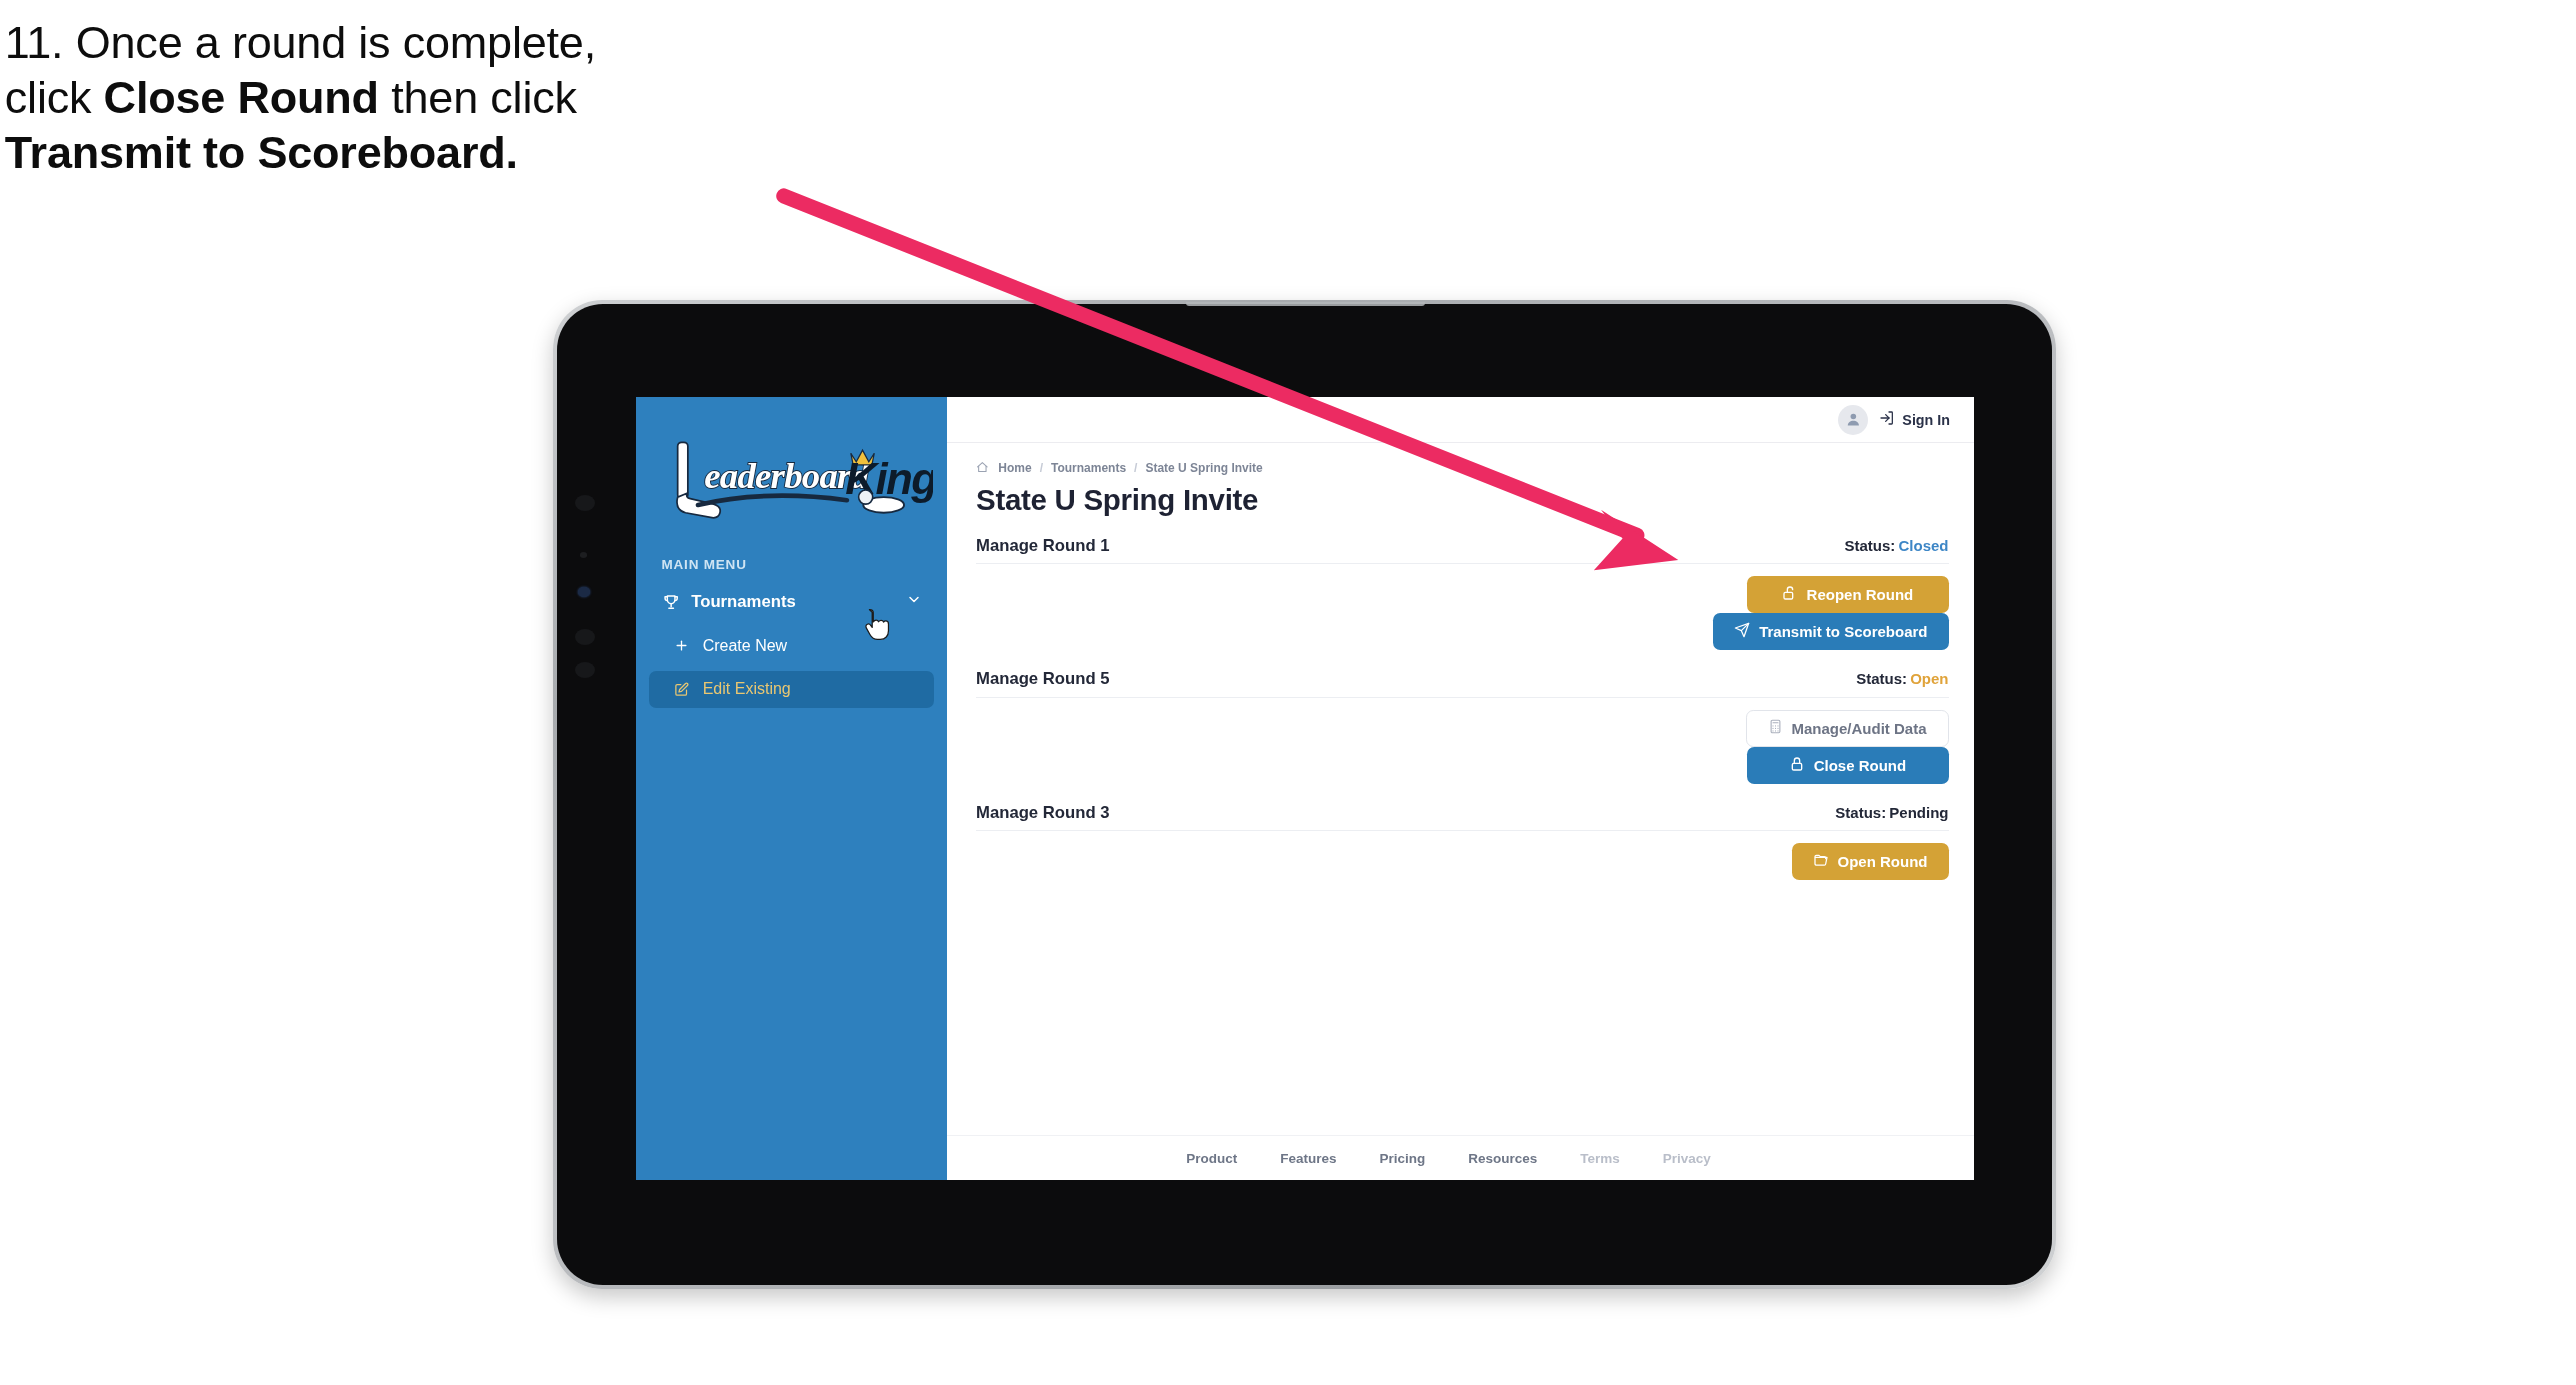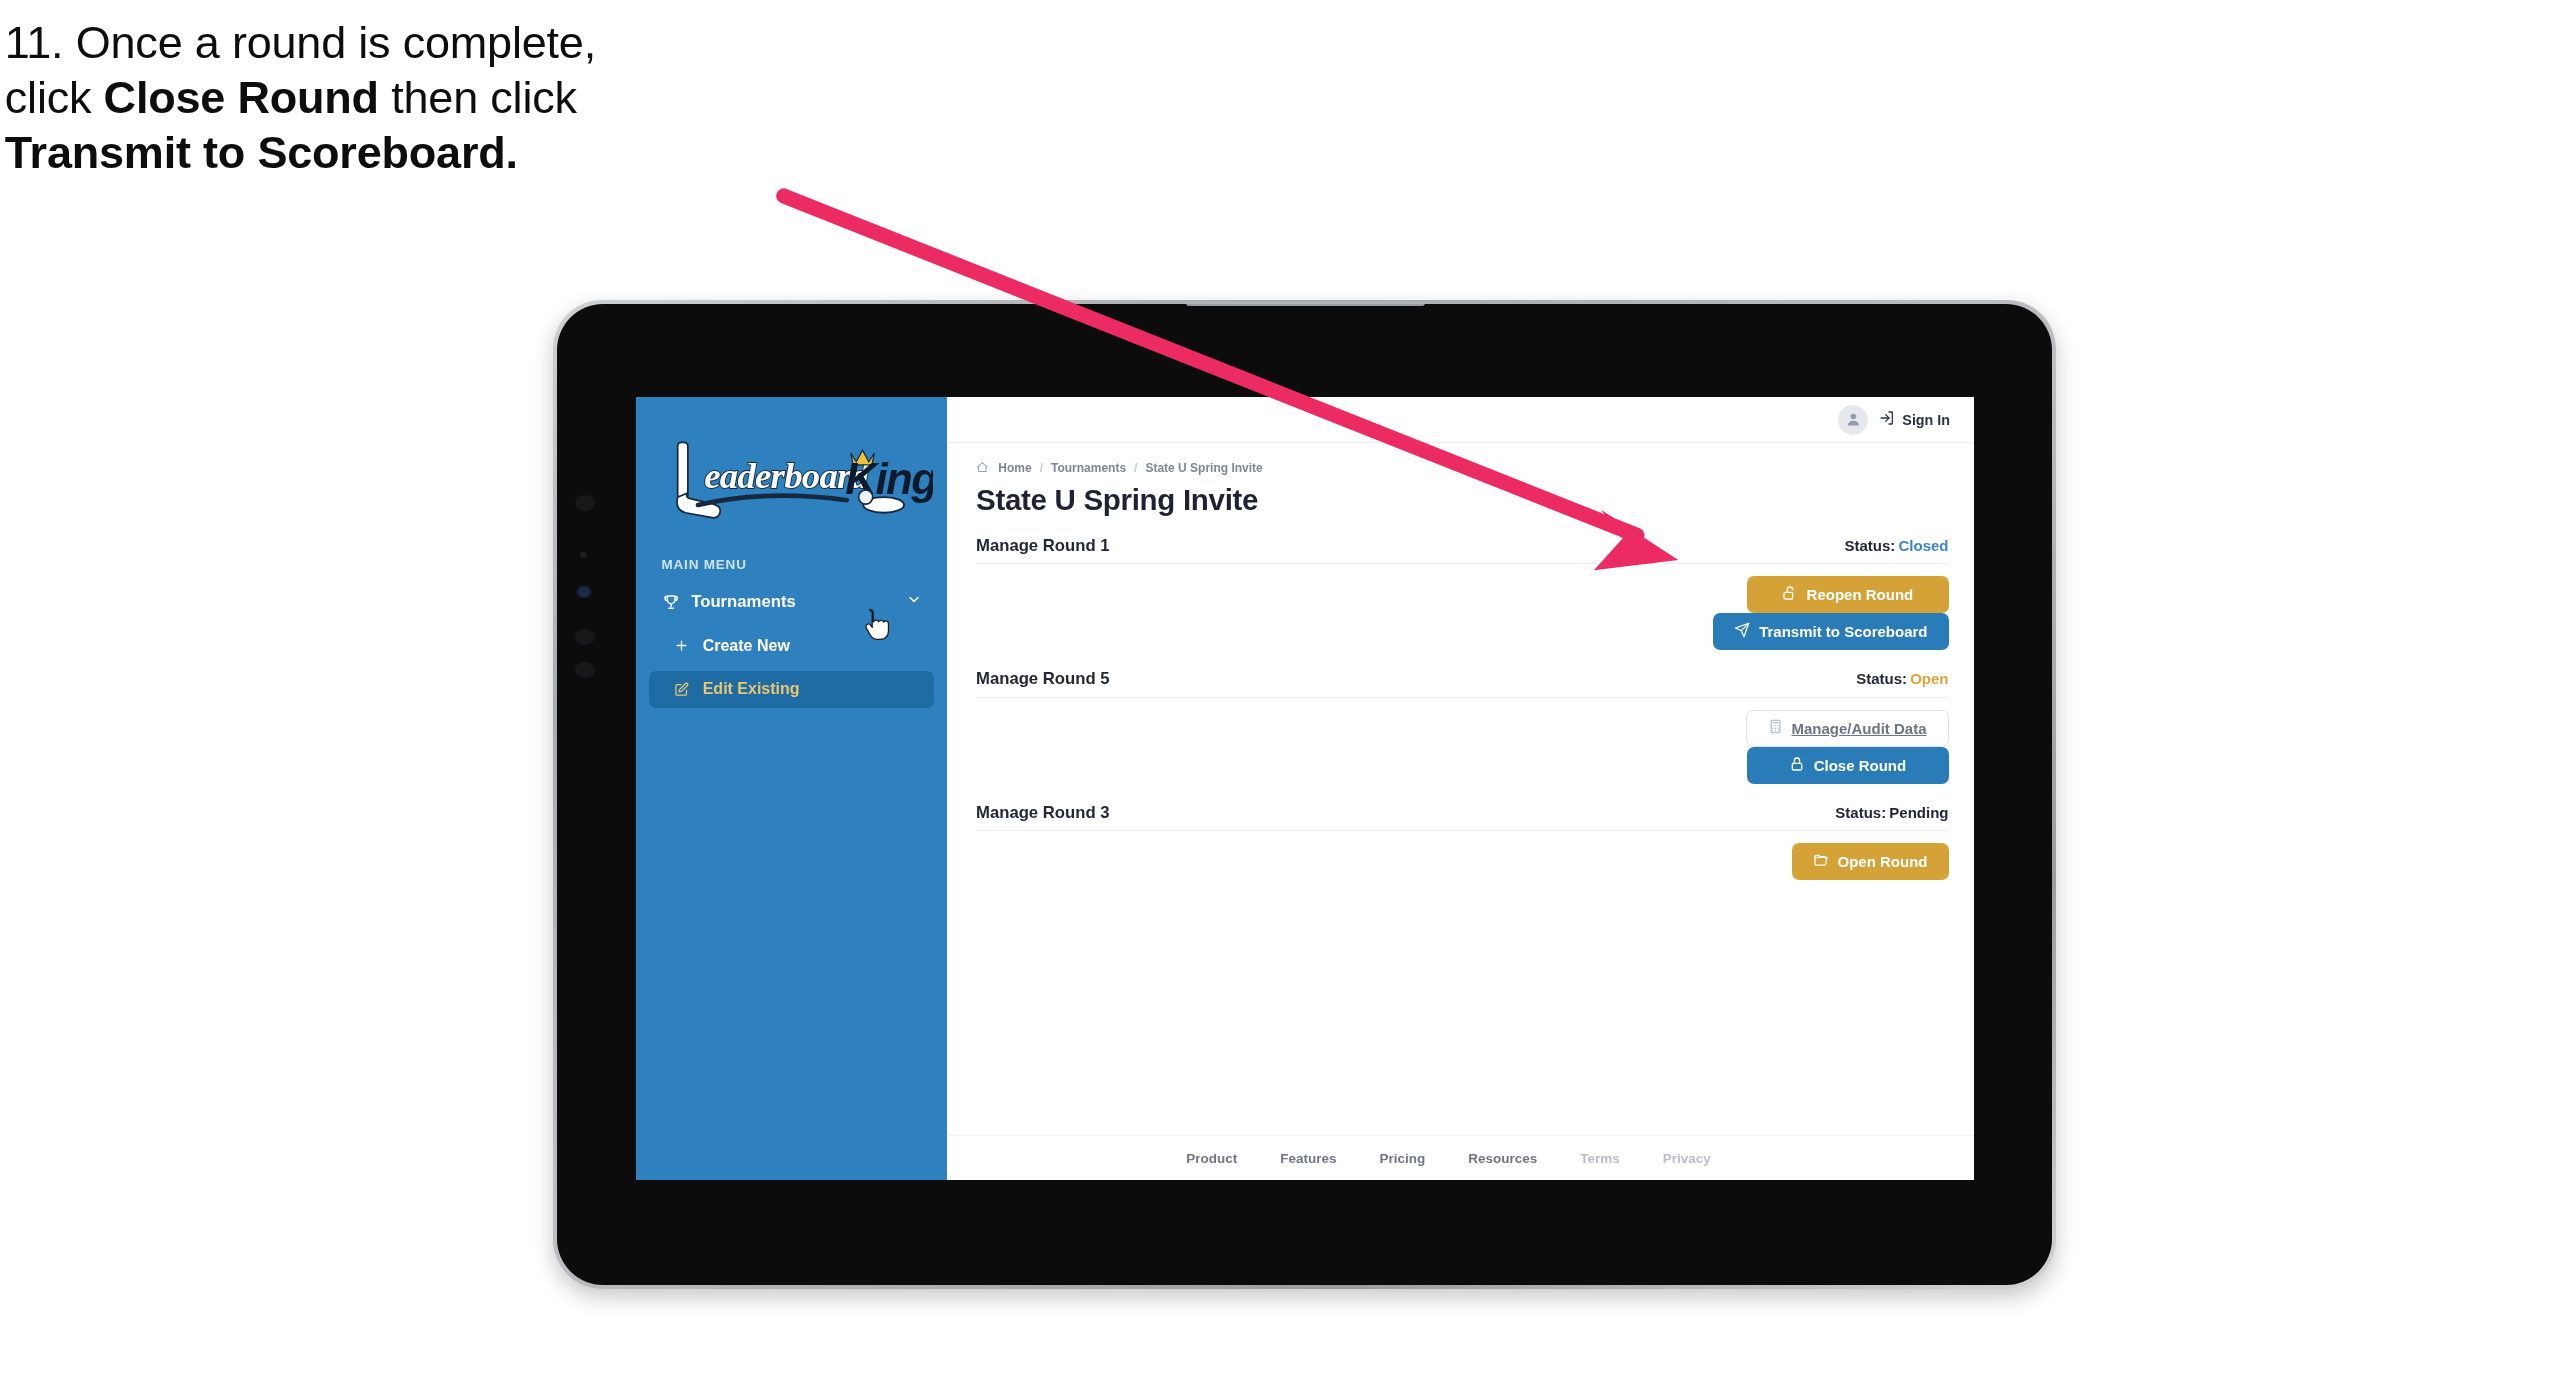--- a/index.html
+++ b/index.html
@@ -120,21 +120,21 @@
   .nav-item .chev { position: absolute; right: 12.7px; top: 50%; transform: translateY(-50%); }
   .nav-sub {
     display: flex;
     align-items: center;
     height: 37px;
     margin: 6.4px 12.7px 0 12.7px;
     padding: 0 11px 0 22px;
     border-radius: 7.2px;
     color: #ffffff;
     font-size: 16px;
-    font-weight: bold;
+    font-weight: normal;
   }
   .nav-sub .ic {
     width: 21px; height: 19px; margin-right: 11px;
     display: inline-flex; align-items: center; justify-content: center;
     flex: 0 0 21px;
   }
   .nav-sub.active {
     background: #1f6ba3;
     color: #e9c772;
   }
@@ -216,21 +216,21 @@
     font-size: 15px;
     font-weight: bold;
     border: none;
     white-space: nowrap;
     cursor: pointer;
   }
   .btn.gold { background: #d4a236; color: #ffffff; min-width: 202px; }
   .btn.blue { background: #2a7cb8; color: #ffffff; min-width: 202px; margin-left: 40px; }
   .btn.ghost {
     background: #ffffff; color: #6d7485;
-    border: 0.8px solid #e1e4ea; min-width: 202px; text-decoration: underline;
+    border: 0.8px solid #e1e4ea; min-width: 202px;
   }
   .btn.gold.narrow { min-width: 151px; }
   .btn svg { flex: 0 0 auto; }
 
   
   .footer {
     border-top: 0.8px solid #f0f1f4;
     height: 45px; flex: 0 0 45px;
     display: flex; align-items: center; justify-content: center;
     gap: 43px;

